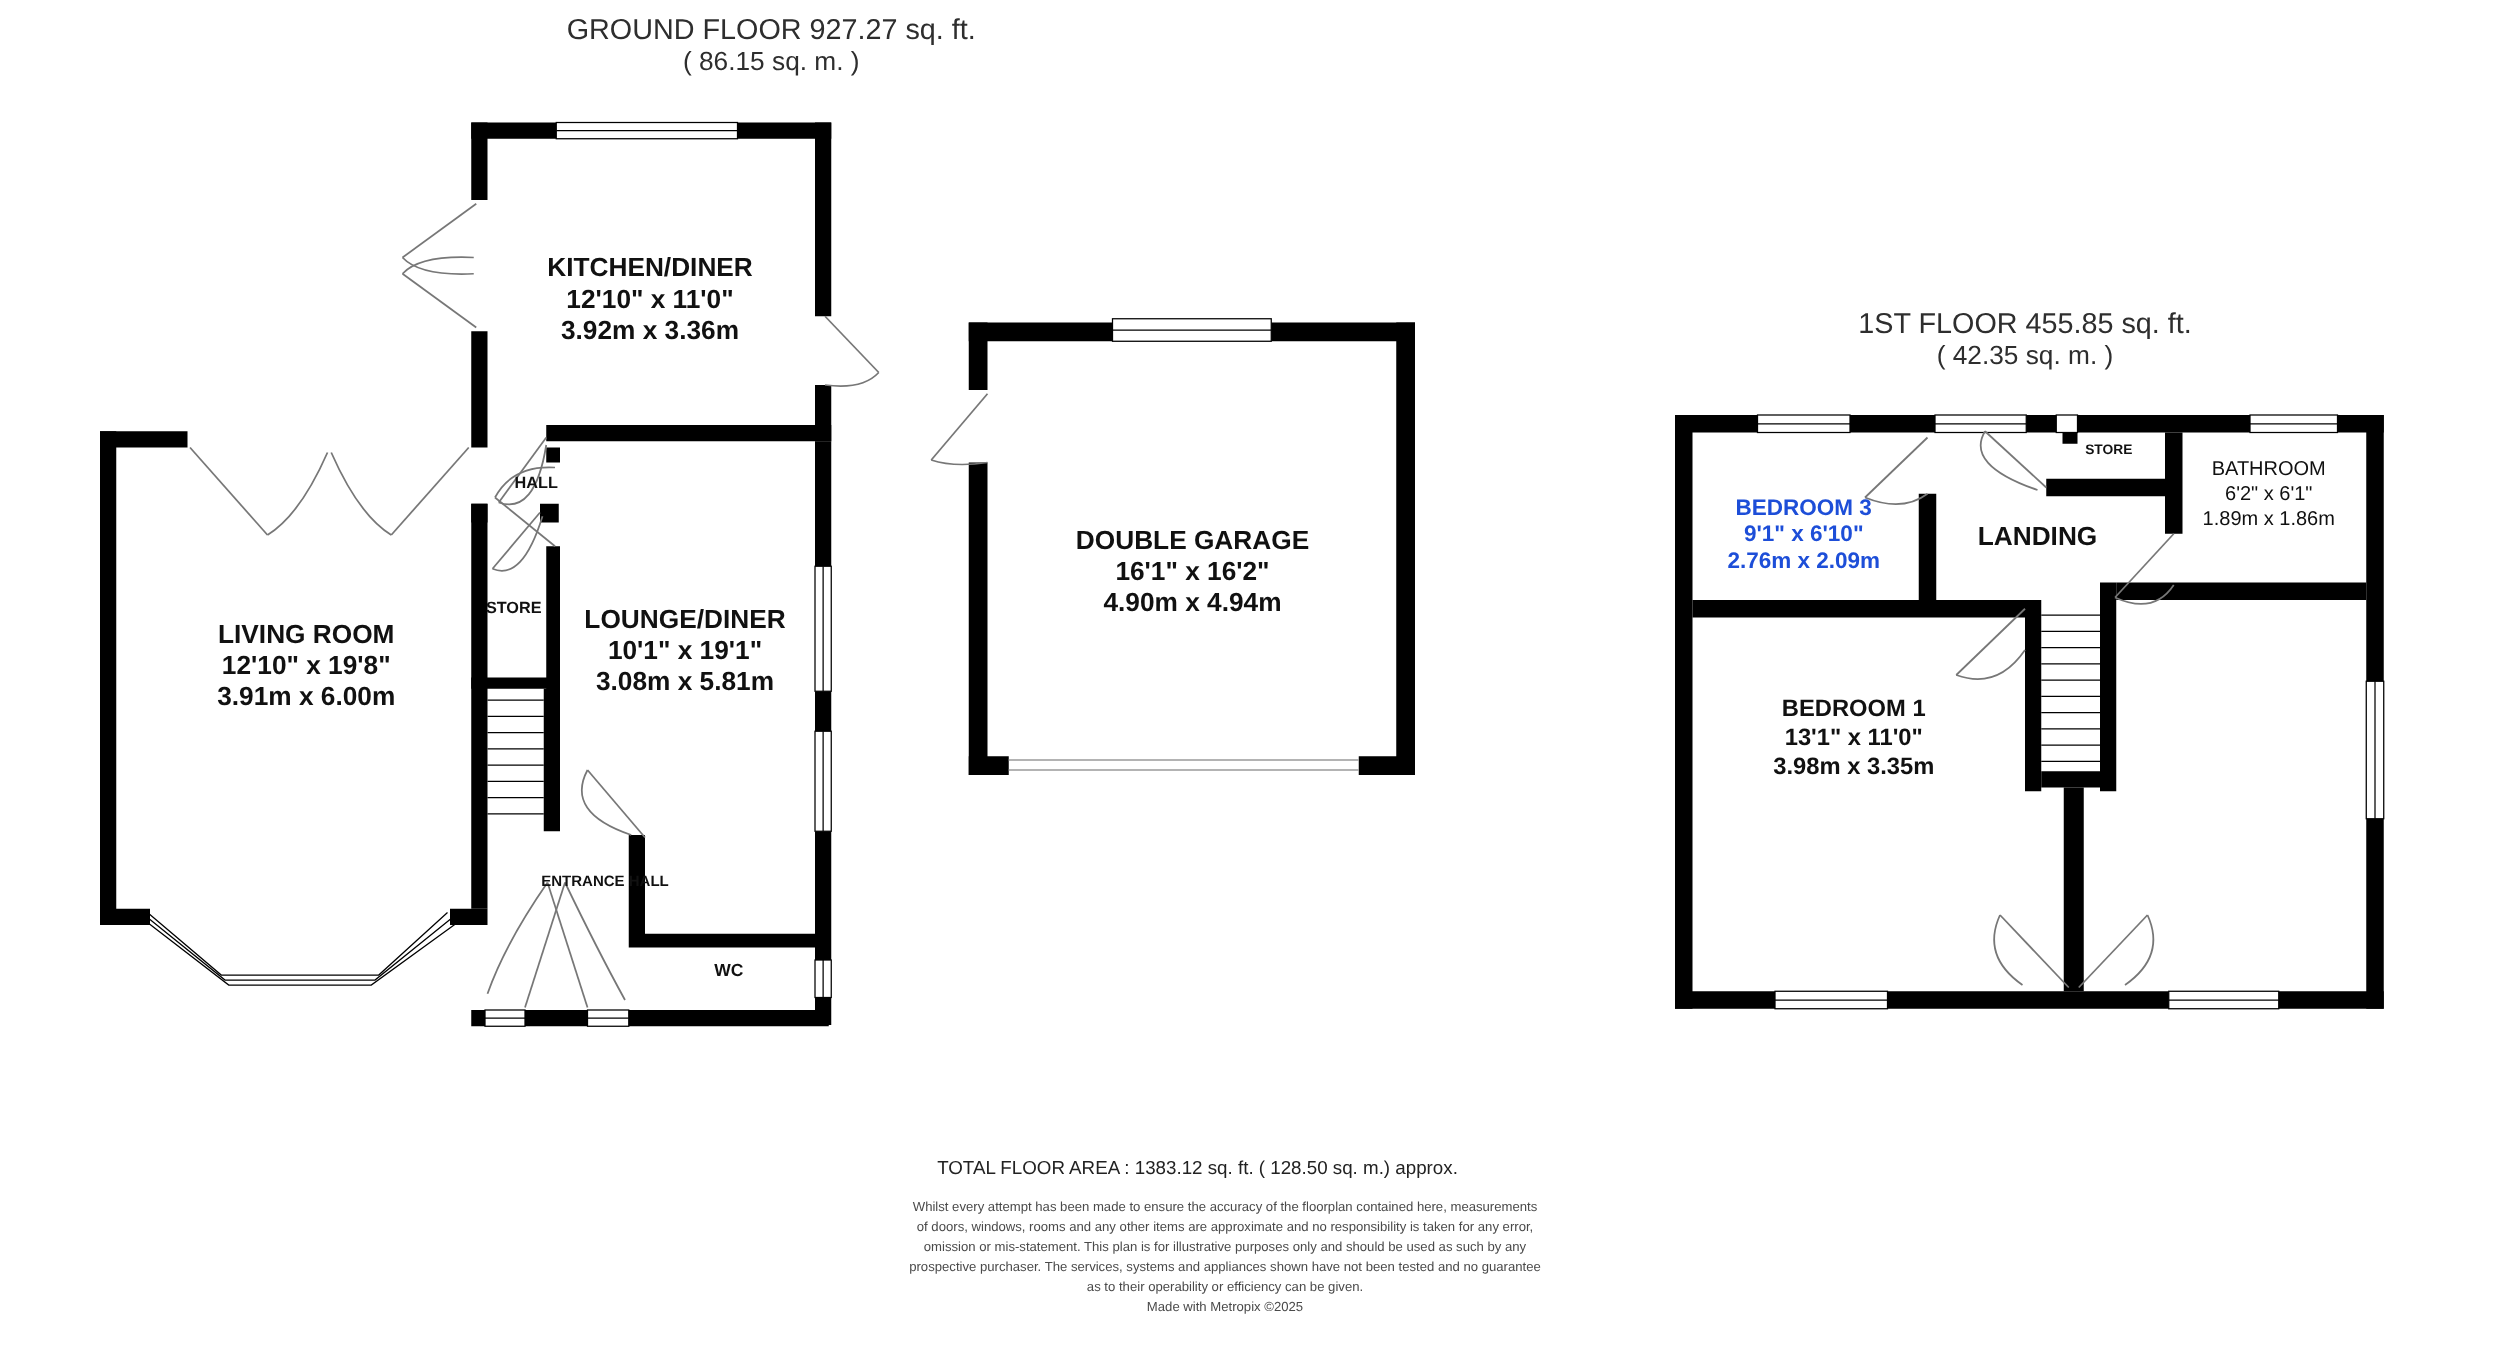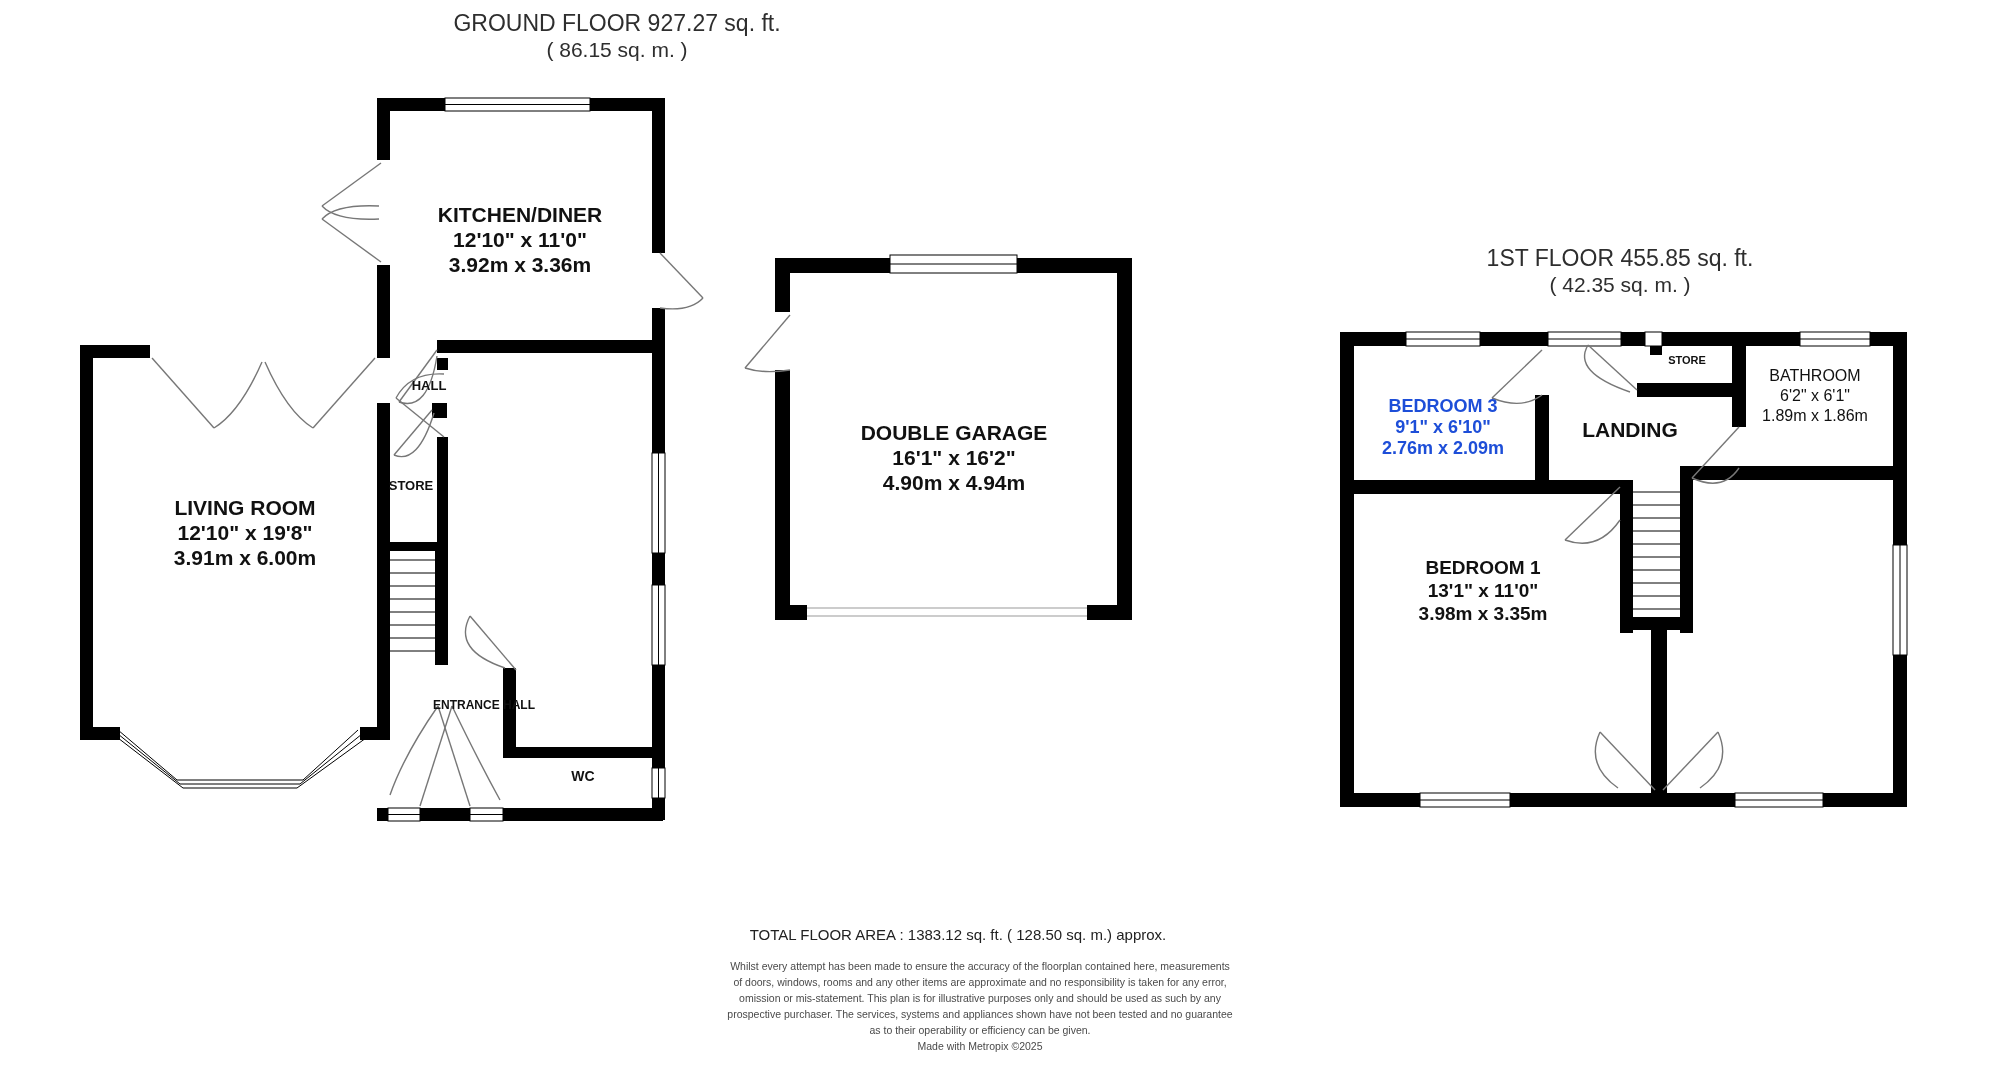--- a/index.html
+++ b/index.html
@@ -243,20 +243,25 @@
     <div class="room-lg">12'10" x 11'0"</div>
     <div class="room-lg">3.92m x 3.36m</div>
   </div>
 
   <div class="blk" style="left:245px;top:495px;">
     <div class="room-lg">LIVING ROOM</div>
     <div class="room-lg">12'10" x 19'8"</div>
     <div class="room-lg">3.91m x 6.00m</div>
   </div>
 
+  <div class="blk" style="left:548px;top:483px;">
+    <div class="room-lg">LOUNGE/DINER</div>
+    <div class="room-lg">10'1" x 19'1"</div>
+    <div class="room-lg">3.08m x 5.81m</div>
+  </div>
 
   <div class="blk tag" style="left:429px;top:378px;">HALL</div>
   <div class="blk tag" style="left:411px;top:478px;">STORE</div>
   <div class="blk tag-sm" style="left:442px;top:698px;">ENTRANCE HALL</div>
   <div class="blk tag-wc" style="left:583px;top:768px;text-align:right;">WC</div>
 
   <div class="blk" style="left:954px;top:420px;">
     <div class="room-lg">DOUBLE GARAGE</div>
     <div class="room-lg">16'1" x 16'2"</div>
     <div class="room-lg">4.90m x 4.94m</div>

